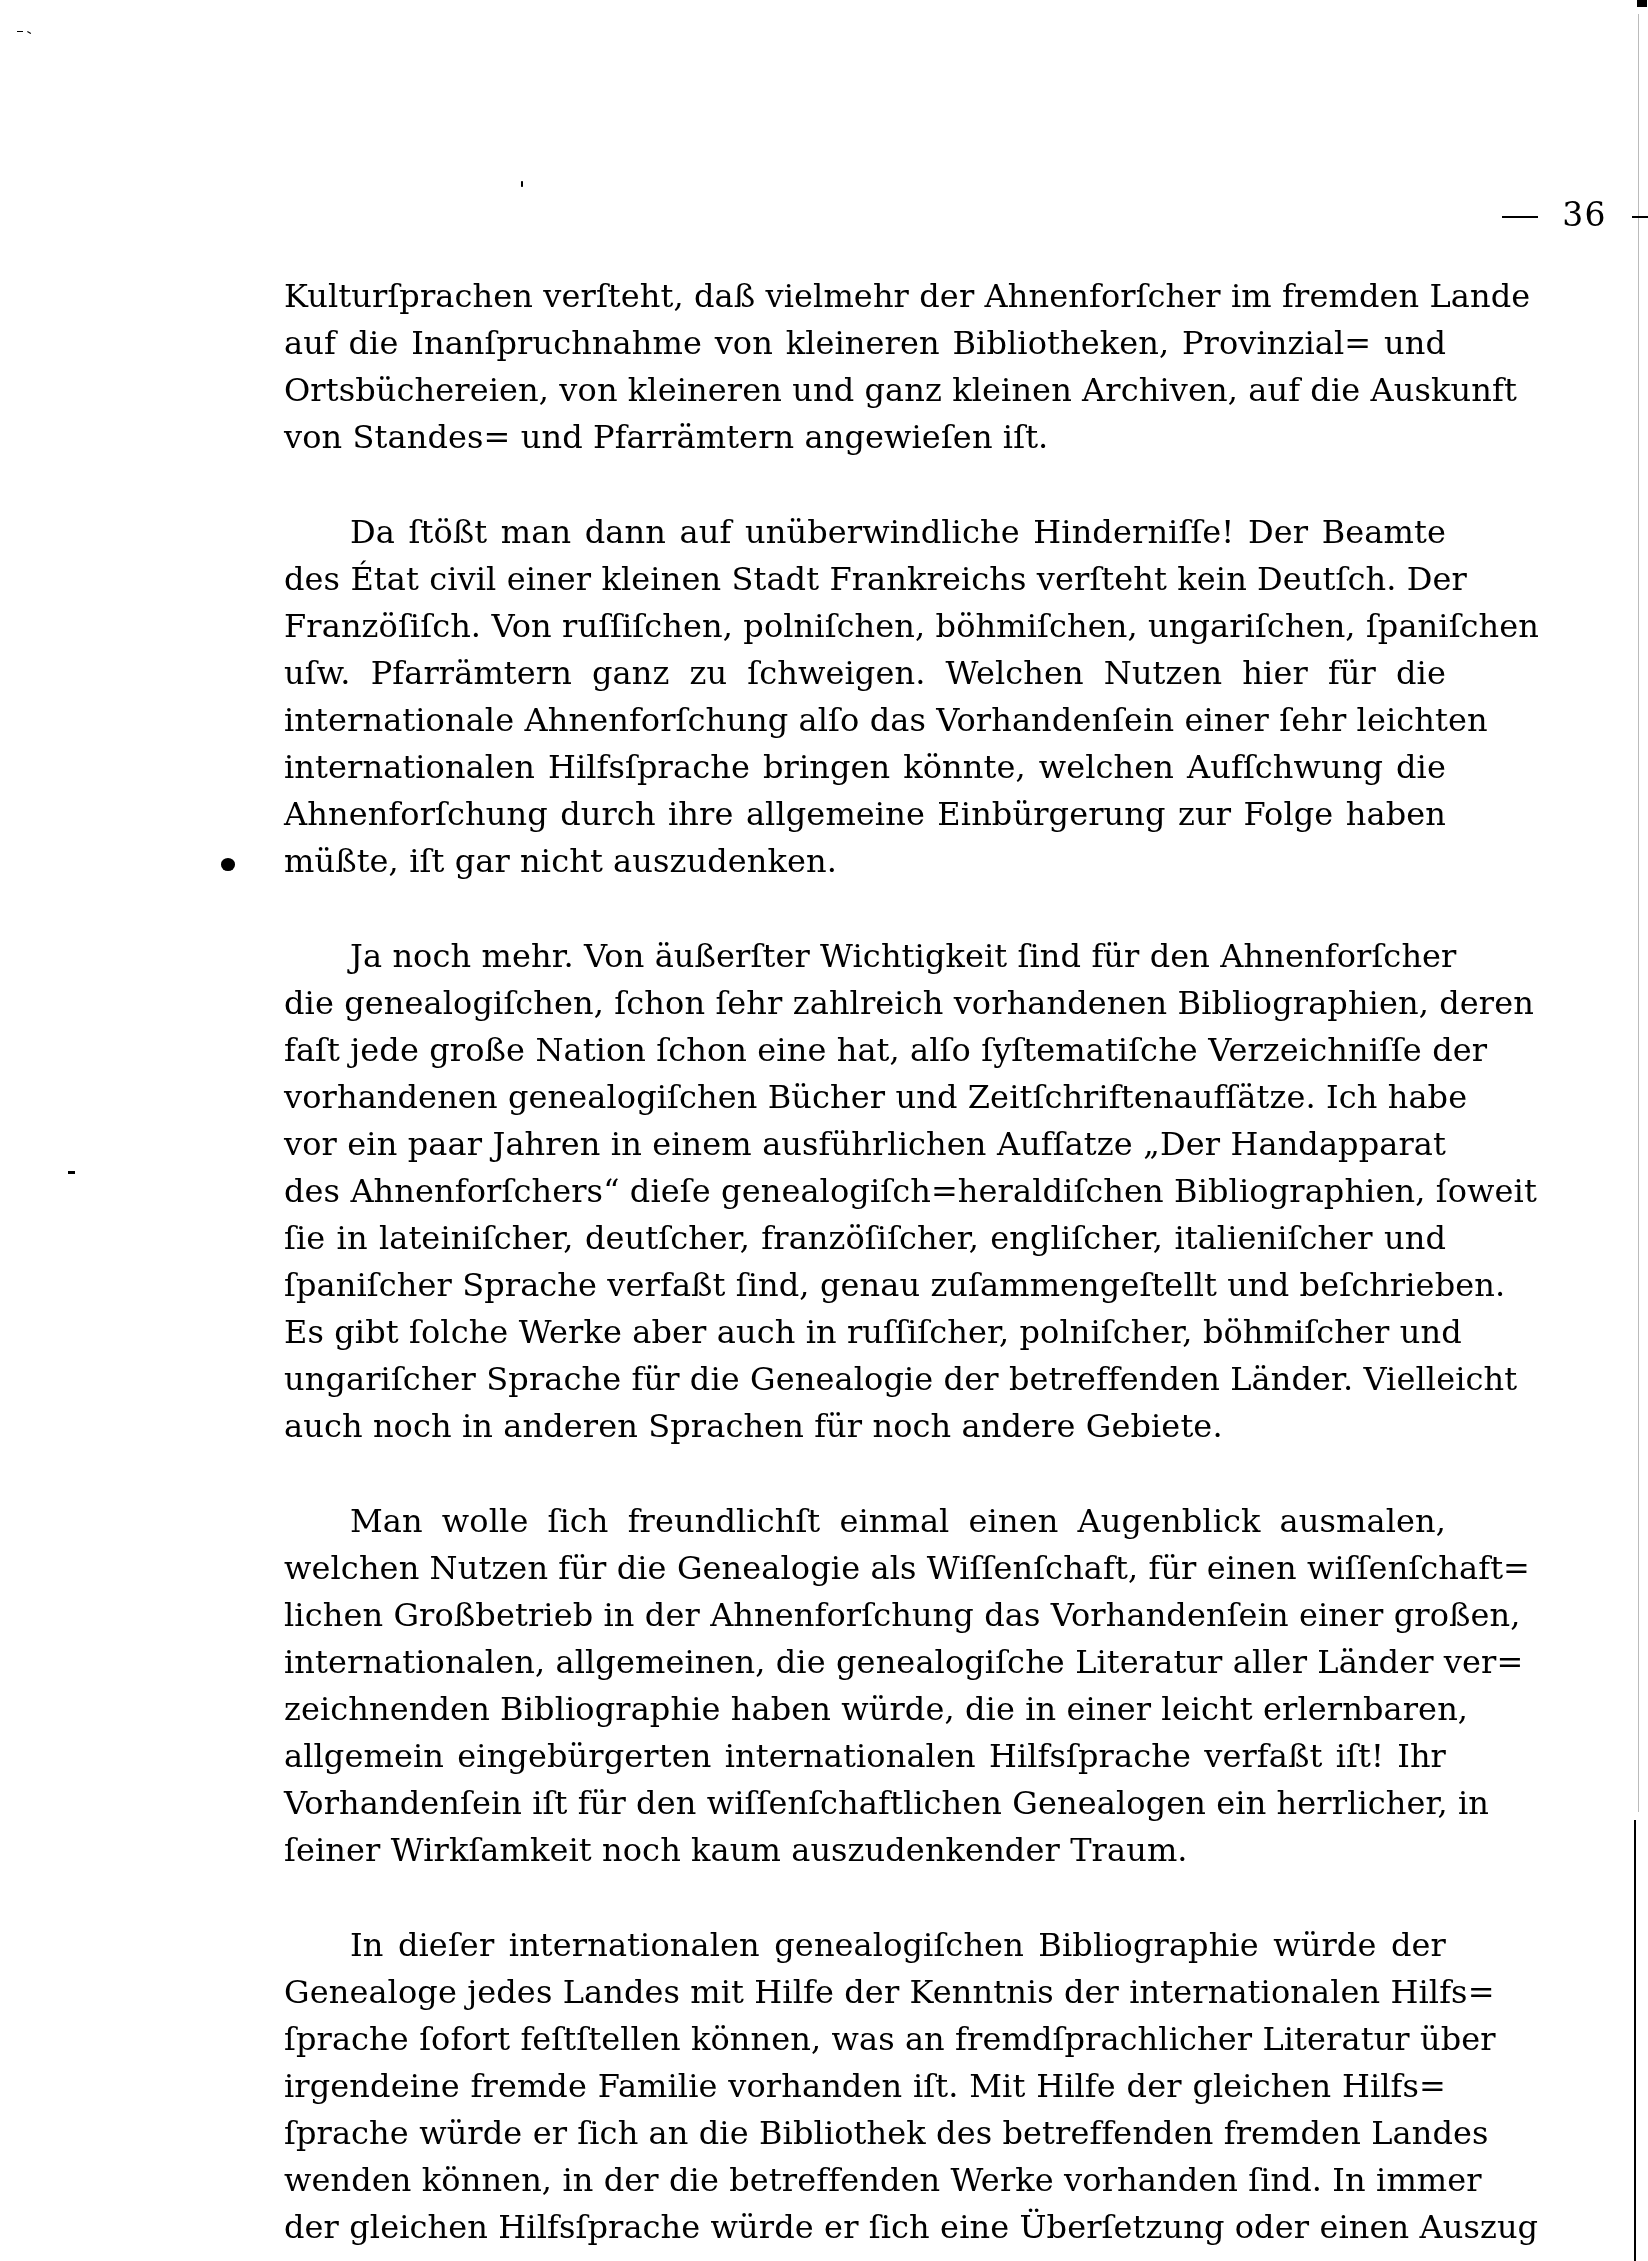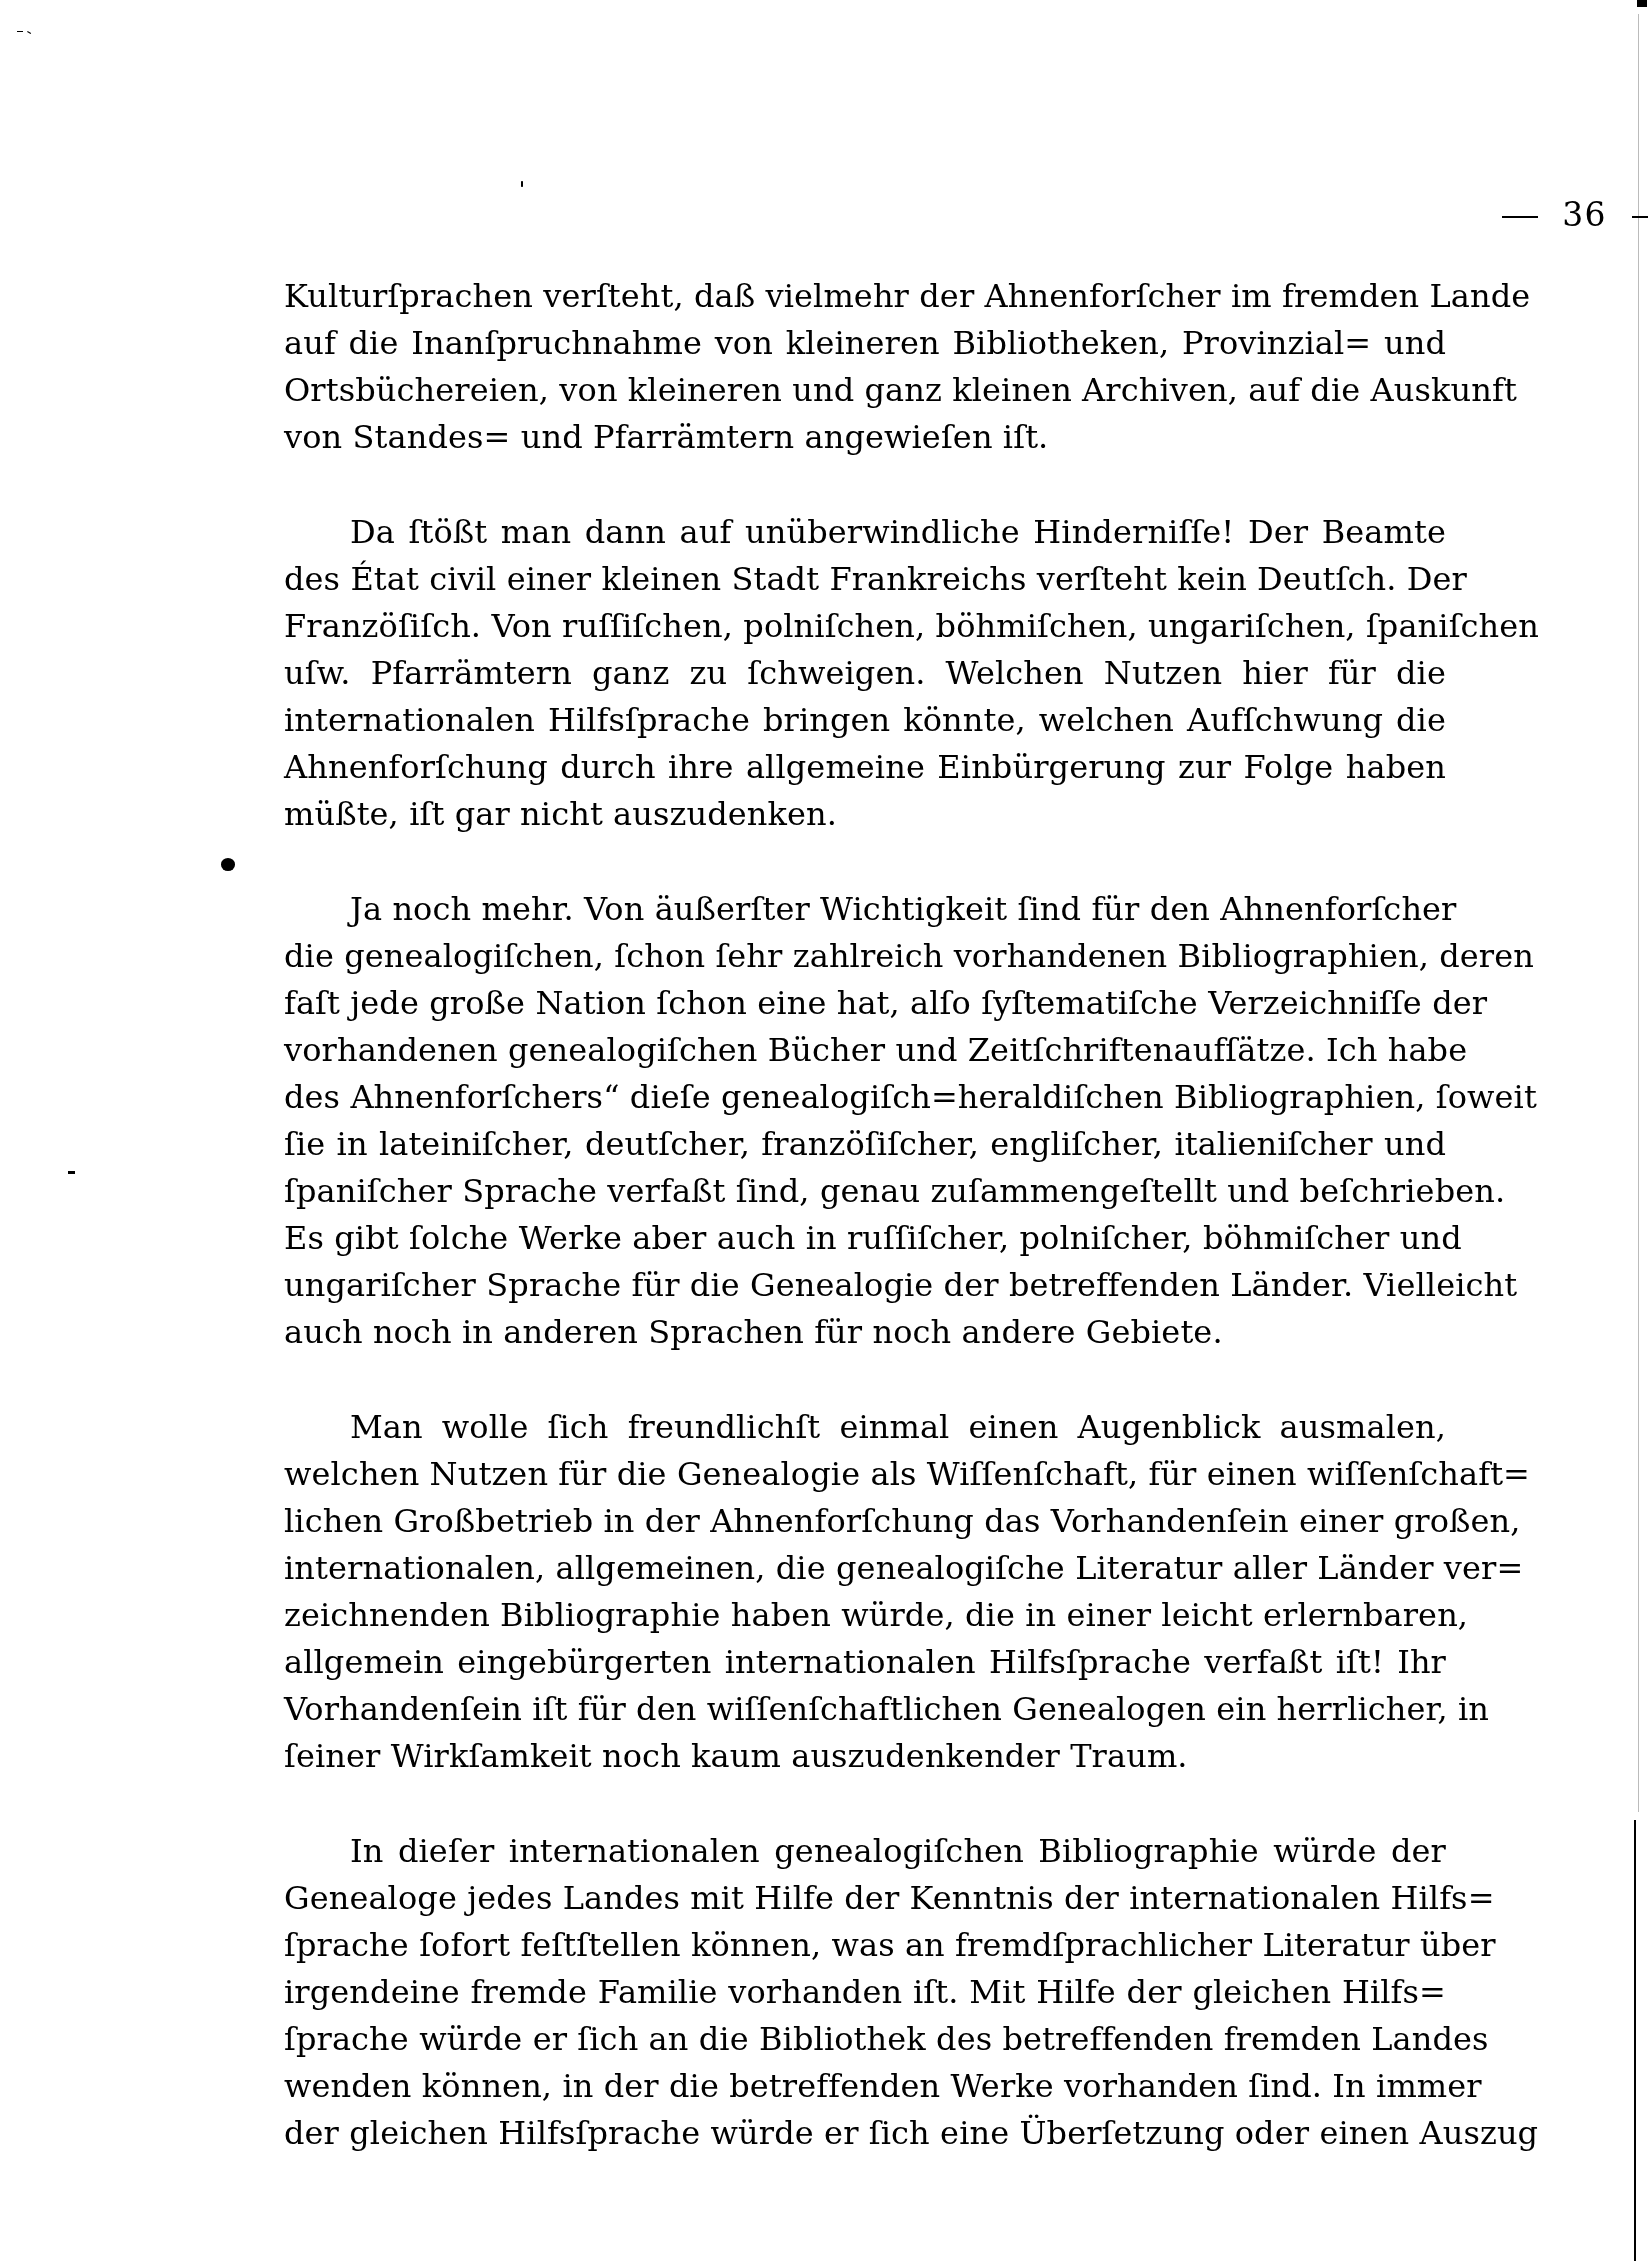--- a/index.html
+++ b/index.html
@@ -105,29 +105,31 @@
         <div class="line">Kulturſprachen verſteht, daß vielmehr der Ahnenforſcher im fremden Lande</div>
         <div class="line">auf die Inanſpruchnahme von kleineren Bibliotheken, Provinzial= und</div>
         <div class="line">Ortsbüchereien, von kleineren und ganz kleinen Archiven, auf die Auskunft</div>
         <div class="line last">von Standes= und Pfarrämtern angewieſen iſt.</div>
       </div>
       <div class="paragraph">
         <div class="line indent">Da ſtößt man dann auf unüberwindliche Hinderniſſe! Der Beamte</div>
         <div class="line">des État civil einer kleinen Stadt Frankreichs verſteht kein Deutſch. Der</div>
         <div class="line">Franzöſiſch. Von ruſſiſchen, polniſchen, böhmiſchen, ungariſchen, ſpaniſchen</div>
         <div class="line">uſw. Pfarrämtern ganz zu ſchweigen. Welchen Nutzen hier für die</div>
+        <div class="line">internationale Ahnenforſchung alſo das Vorhandenſein einer ſehr leichten</div>
         <div class="line">internationalen Hilfsſprache bringen könnte, welchen Aufſchwung die</div>
         <div class="line">Ahnenforſchung durch ihre allgemeine Einbürgerung zur Folge haben</div>
         <div class="line last">müßte, iſt gar nicht auszudenken.</div>
       </div>
       <div class="paragraph">
         <div class="line indent">Ja noch mehr. Von äußerſter Wichtigkeit ſind für den Ahnenforſcher</div>
         <div class="line">die genealogiſchen, ſchon ſehr zahlreich vorhandenen Bibliographien, deren</div>
         <div class="line">faſt jede große Nation ſchon eine hat, alſo ſyſtematiſche Verzeichniſſe der</div>
         <div class="line">vorhandenen genealogiſchen Bücher und Zeitſchriftenaufſätze. Ich habe</div>
+        <div class="line">vor ein paar Jahren in einem ausführlichen Aufſatze „Der Handapparat</div>
         <div class="line">des Ahnenforſchers“ dieſe genealogiſch=heraldiſchen Bibliographien, ſoweit</div>
         <div class="line">ſie in lateiniſcher, deutſcher, franzöſiſcher, engliſcher, italieniſcher und</div>
         <div class="line">ſpaniſcher Sprache verfaßt ſind, genau zuſammengeſtellt und beſchrieben.</div>
         <div class="line">Es gibt ſolche Werke aber auch in ruſſiſcher, polniſcher, böhmiſcher und</div>
         <div class="line">ungariſcher Sprache für die Genealogie der betreffenden Länder. Vielleicht</div>
         <div class="line last">auch noch in anderen Sprachen für noch andere Gebiete.</div>
       </div>
       <div class="paragraph">
         <div class="line indent">Man wolle ſich freundlichſt einmal einen Augenblick ausmalen,</div>
         <div class="line">welchen Nutzen für die Genealogie als Wiſſenſchaft, für einen wiſſenſchaft=</div>

